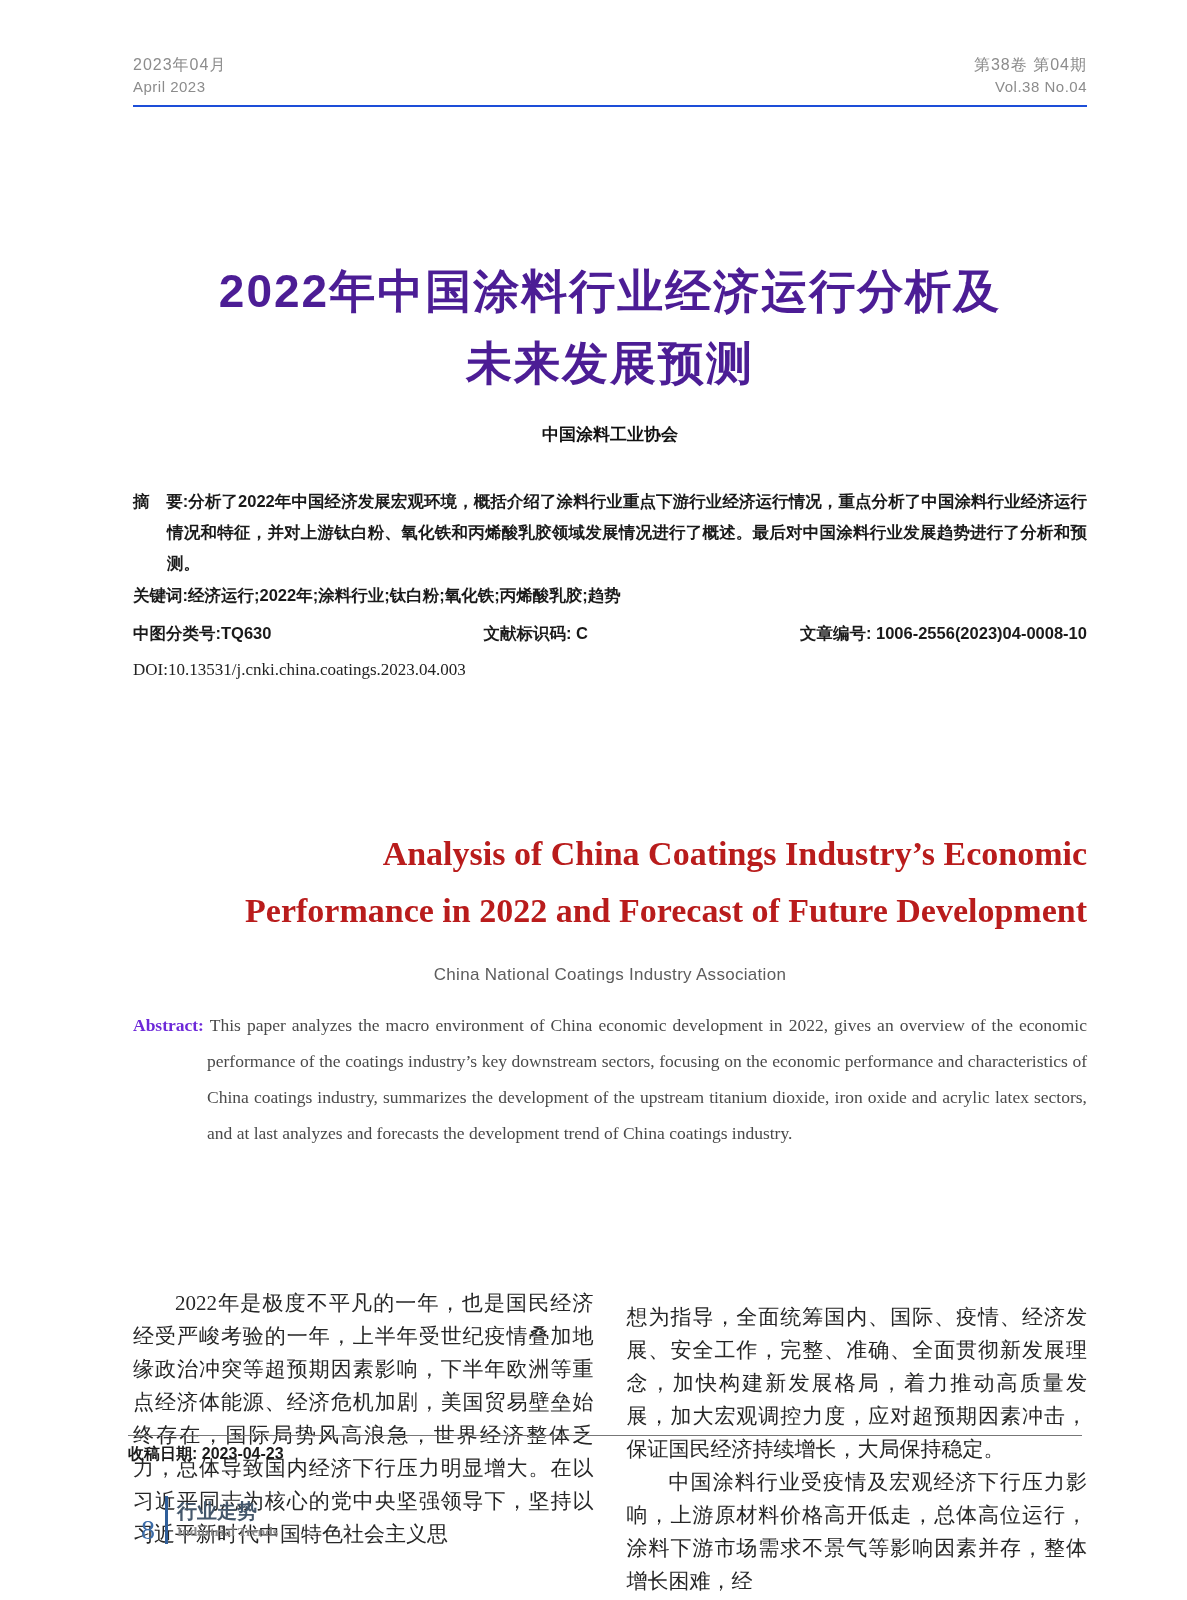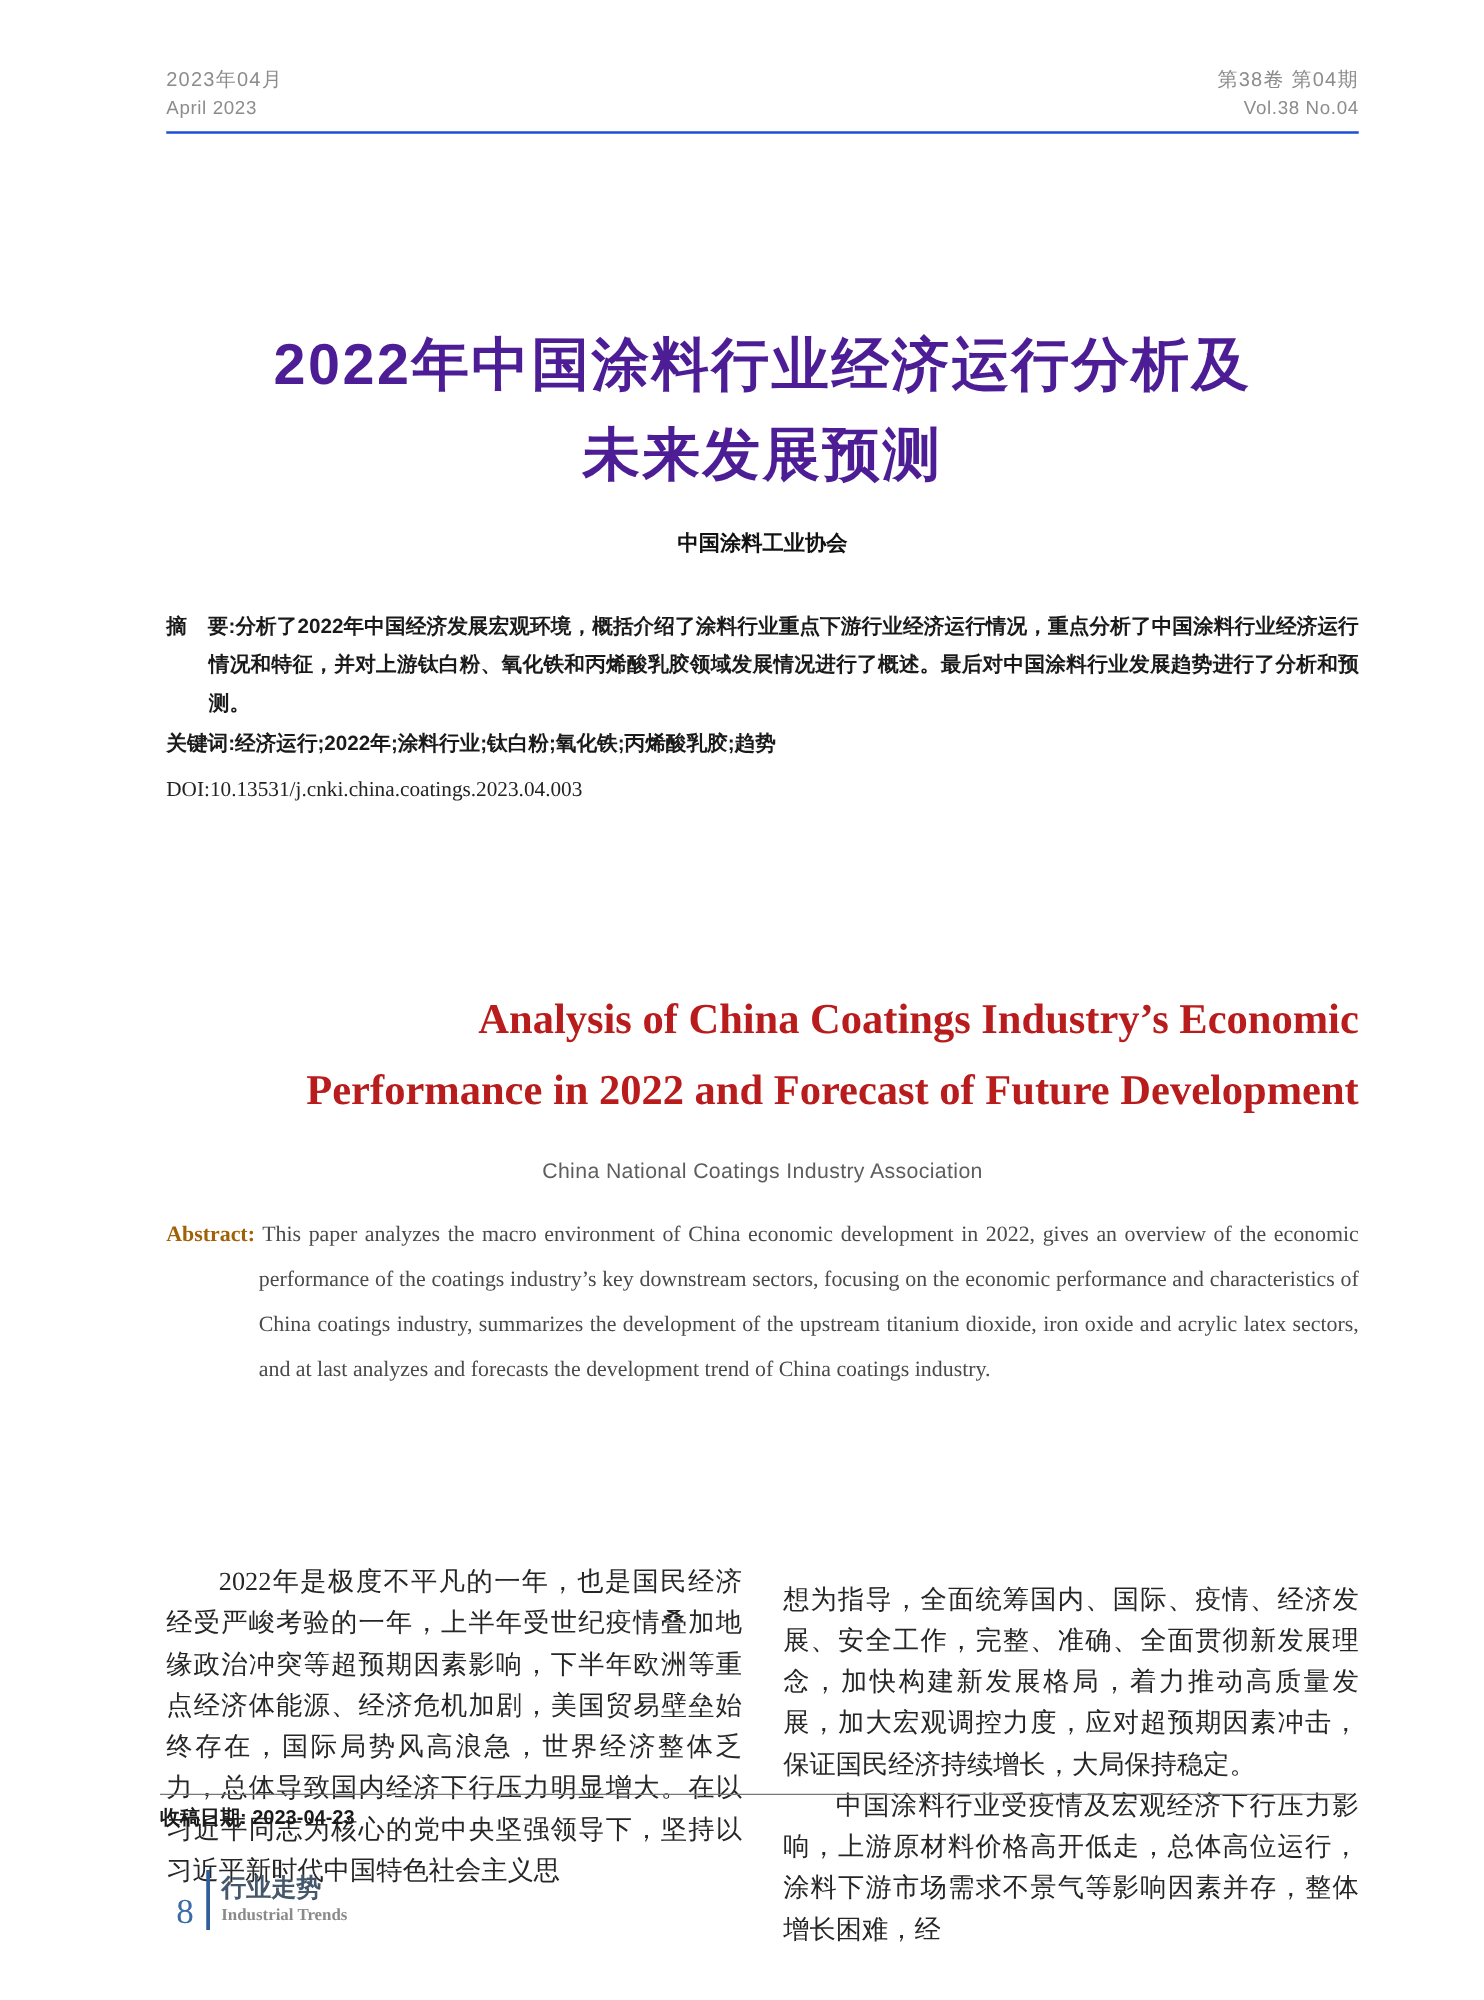--- a/index.html
+++ b/index.html
@@ -79,21 +79,21 @@
   }
 
   
   .en-abstract-block {
     margin-top: 22px;
     font-family: "Liberation Serif", serif;
     font-size: 17.5px; line-height: 36px;
     color: #4a4a4a;
   }
   .hang-en { padding-left: 74px; text-indent: -74px; text-align: justify; }
-  .hang-en .lbl { font-weight: 700; color: #a16207; }
+  .hang-en .lbl { font-weight: 700; color: #6d28d9; }
   .keywords-en { margin-top: 1px; text-align: left; }
 
   
   .columns { margin-top: 136px; display: flex; gap: 33px; }
   .col { flex: 1 1 0; font-family: "Liberation Serif", serif; font-size: 21px; line-height: 33px; text-align: justify; color: #262626; }
   .section-heading {
     font-family: "Liberation Sans", sans-serif;
     color: #6b6b8e; font-weight: 700; font-size: 23px;
     line-height: 26px; margin-bottom: 12px;
     letter-spacing: 1px;
@@ -139,20 +139,25 @@
   <h1 class="title-zh">
     <span>2022年中国涂料行业经济运行分析及</span><br>
     <span>未来发展预测</span>
   </h1>
 
   <div class="author-zh">中国涂料工业协会</div>
 
   <div class="cn-meta-block">
     <p class="hang-zh"><span class="lbl">摘　要:</span><span>分析了2022年中国经济发展宏观环境，概括介绍了涂料行业重点下游行业经济运行情况，重点分析了中国涂料行业经济运行情况和特征，并对上游钛白粉、氧化铁和丙烯酸乳胶领域发展情况进行了概述。最后对中国涂料行业发展趋势进行了分析和预测。</span></p>
     <p class="keywords-zh hang-zh"><span class="lbl">关键词:</span><span>经济运行;2022年;涂料行业;钛白粉;氧化铁;丙烯酸乳胶;趋势</span></p>
+    <div class="meta-row">
+      <span><span>中图分类号:</span><span>TQ630</span></span>
+      <span><span>文献标识码:</span> <span>C</span></span>
+      <span><span>文章编号:</span> <span>1006-2556(2023)04-0008-10</span></span>
+    </div>
     <div class="doi-line">DOI:10.13531/j.cnki.china.coatings.2023.04.003</div>
   </div>
 
   <h2 class="title-en">
     <span>Analysis of China Coatings Industry’s Economic</span><br>
     <span>Performance in 2022 and Forecast of Future Development</span>
   </h2>
 
   <div class="author-en">China National Coatings Industry Association</div>
 

